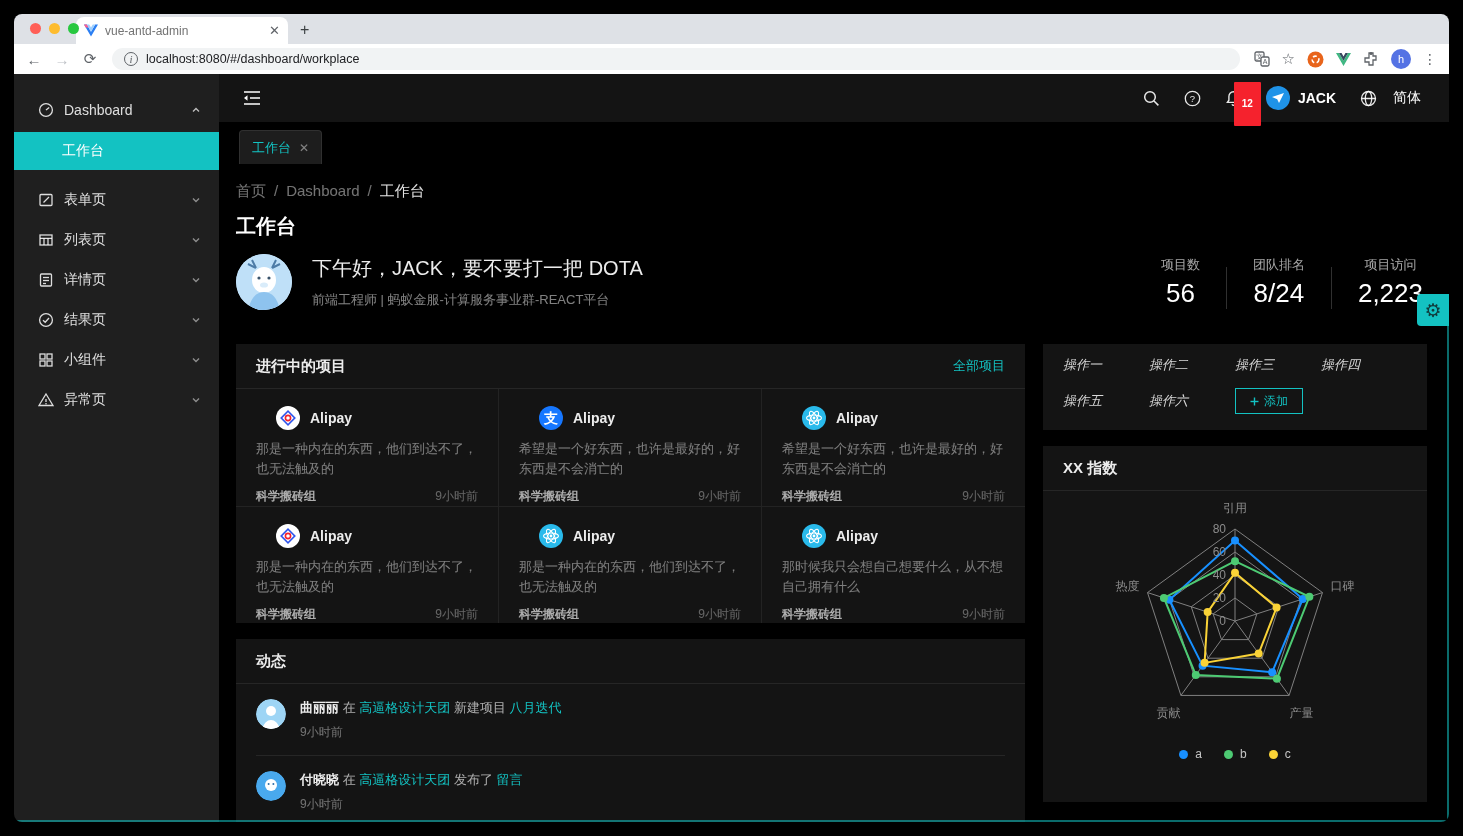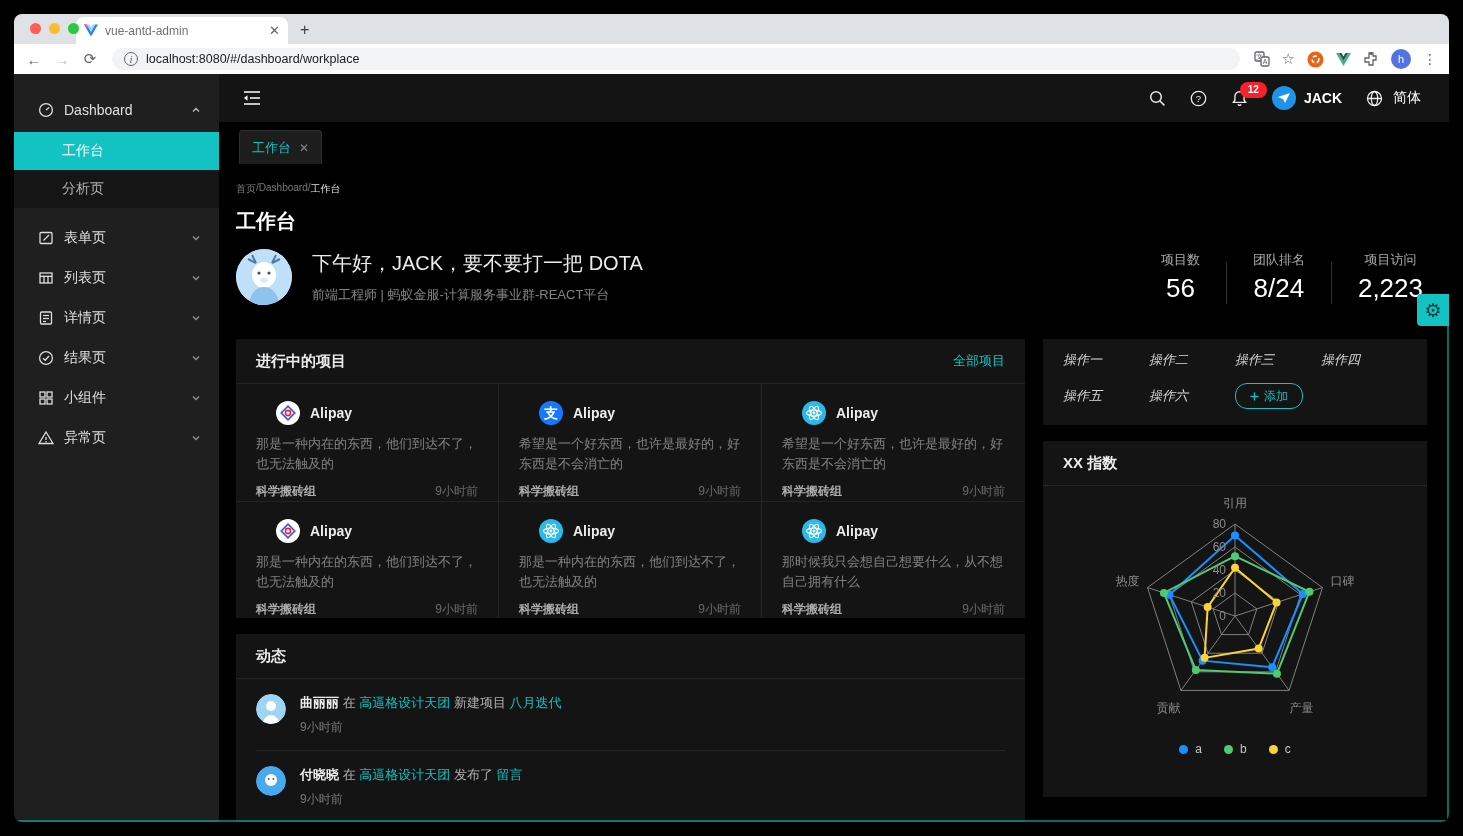--- a/index.html
+++ b/index.html
@@ -40,30 +40,30 @@
   .submenu{background:#151515;}
   .smi{height:38px;display:flex;align-items:center;padding-left:48px;color:rgba(255,255,255,.65);font-size:14px;cursor:pointer;}
   .smi.active{background:var(--primary);color:#fff;}
   .micon{width:16px;height:16px;flex:none;color:rgba(255,255,255,.85);}
   .main{flex:1;display:flex;flex-direction:column;min-width:0;}
   .appheader{height:48px;background:#141414;display:flex;align-items:center;padding:0 28px 0 24px;flex:none;color:rgba(255,255,255,.92);}
   .hright{margin-left:auto;display:flex;align-items:center;gap:24px;}
   .hicon{width:17px;height:17px;color:rgba(255,255,255,.9);}
   .bellwrap{position:relative;}
   .badge{position:absolute;top:-8px;left:9px;background:var(--badge);color:#fff;font-size:10px;
-    border-radius:8px;min-width:19px;height:16px;line-height:16px;text-align:center;padding:0 4px;font-weight:700;}
+    border-radius:1px;min-width:19px;height:16px;line-height:16px;text-align:center;padding:14px 4px;font-weight:700;}
   .userwrap{display:flex;align-items:center;gap:8px;color:#fff;font-size:14px;font-weight:600;}
   .uavatar{width:24px;height:24px;border-radius:50%;background:#1f93e8;display:flex;align-items:center;justify-content:center;}
-  .langwrap{display:flex;align-items:center;gap:10px;color:#fff;font-size:14px;}
+  .langwrap{display:flex;align-items:center;gap:16px;color:#fff;font-size:14px;}
   .tabbar{height:42px;background:#000;display:flex;align-items:flex-end;padding-left:20px;flex:none;}
   .pagetab{height:33px;background:#1d1d1d;border:1px solid #303030;border-bottom:none;border-radius:4px 4px 0 0;
     display:flex;align-items:center;padding:0 12px;gap:8px;color:var(--primary);font-size:13px;cursor:pointer;}
   .pagetab .x{color:rgba(255,255,255,.45);font-size:12px;}
   .content{flex:1;overflow:hidden;padding:18px 22px 0 17px;min-height:0;}
-  .breadcrumb{font-size:10px;color:rgba(255,255,255,.45);display:flex;}
+  .breadcrumb{font-size:15px;color:rgba(255,255,255,.45);display:flex;gap:8px;}
   .breadcrumb .cur{color:rgba(255,255,255,.88);}
   .pagetitle{color:#fff;font-size:20px;font-weight:600;margin-top:12px;}
   .welcome{display:flex;align-items:center;margin-top:14px;}
   .wavatar{width:56px;height:56px;border-radius:50%;background:#bfe0f8;flex:none;overflow:hidden;}
   .winfo{margin-left:20px;}
   .wtitle{color:rgba(255,255,255,.92);font-size:20px;}
   .wsub{color:rgba(255,255,255,.5);font-size:13px;margin-top:9px;}
   .stats{margin-left:auto;display:flex;align-items:flex-end;}
   .stat{text-align:center;padding:0 26px;}
   .stat .lb{font-size:13px;color:rgba(255,255,255,.65);}
@@ -91,21 +91,21 @@
   .aitem:last-child{border-bottom:none;}
   .aavatar{width:30px;height:30px;border-radius:50%;flex:none;overflow:hidden;}
   .abody{margin-left:14px;}
   .aline{font-size:13px;color:rgba(255,255,255,.65);}
   .aline .nm{color:rgba(255,255,255,.92);font-weight:600;}
   .aline .lk{color:var(--primary);cursor:pointer;}
   .atime{font-size:12px;color:rgba(255,255,255,.4);margin-top:7px;}
   .qbody{padding:12px 20px 16px;display:grid;grid-template-columns:1fr 1fr 1fr 1fr;row-gap:14px;align-items:center;}
   .qlink{color:#d9d9d9;font-size:13px;cursor:pointer;font-style:italic;}
   .addbtn{display:inline-flex;align-items:center;justify-content:center;gap:5px;width:66px;height:24px;
-    border:1px solid var(--primary);color:var(--primary);font-size:12px;border-radius:12px;cursor:pointer;}
+    border:1px solid var(--primary);color:var(--primary);font-size:12px;border-radius:0;cursor:pointer;}
   .radarcard{margin-top:16px;height:356px;overflow:hidden;}
   .legend{display:flex;justify-content:center;gap:22px;margin-top:2px;}
   .legitem{display:flex;align-items:center;gap:7px;font-size:12px;color:rgba(255,255,255,.75);cursor:pointer;}
   .legitem i{width:9px;height:9px;border-radius:50%;display:block;}
   .gearbtn{position:absolute;right:0;top:220px;width:32px;height:32px;background:var(--primary);
     border-radius:4px 0 0 4px;display:flex;align-items:center;justify-content:center;color:#103c3c;
     font-size:19px;cursor:pointer;z-index:5;}
   .edge-right{position:absolute;right:0;top:252px;bottom:0;width:2px;background:rgba(19,194,194,.55);}
   .edge-bottom{position:absolute;left:0;right:0;bottom:0;height:2px;background:rgba(19,194,194,.55);}
   .mt16{margin-top:16px;}
@@ -177,23 +177,20 @@
             <line x1="8" y1="8" x2="11.2" y2="5.4" stroke="currentColor" stroke-width="1.3"></line>
           </svg>
           <span>Dashboard</span>
           <svg class="chev" width="10" height="10" viewBox="0 0 10 10">
             <polyline points="2,6.5 5,3.5 8,6.5" fill="none" stroke="#fff" stroke-width="1.4"></polyline>
           </svg>
         </div>
         <div class="submenu">
           <div class="smi active">
             <span>工作台</span>
-          </div>
-          <div class="smi">
-            <span>分析页</span>
           </div>
         </div>
         <div class="mi" style="margin-top:10px;">
           <svg class="micon" viewBox="0 0 16 16">
             <rect x="2" y="2.5" width="12" height="11" rx="1" fill="none" stroke="currentColor" stroke-width="1.3"></rect>
             <line x1="5.5" y1="10.5" x2="11" y2="5" stroke="currentColor" stroke-width="1.3"></line>
           </svg>
           <span>表单页</span>
           <svg class="chev" width="10" height="10" viewBox="0 0 10 10">
               <polyline points="2,3.5 5,6.5 8,3.5" fill="none" stroke="#bbb" stroke-width="1.4"></polyline>

